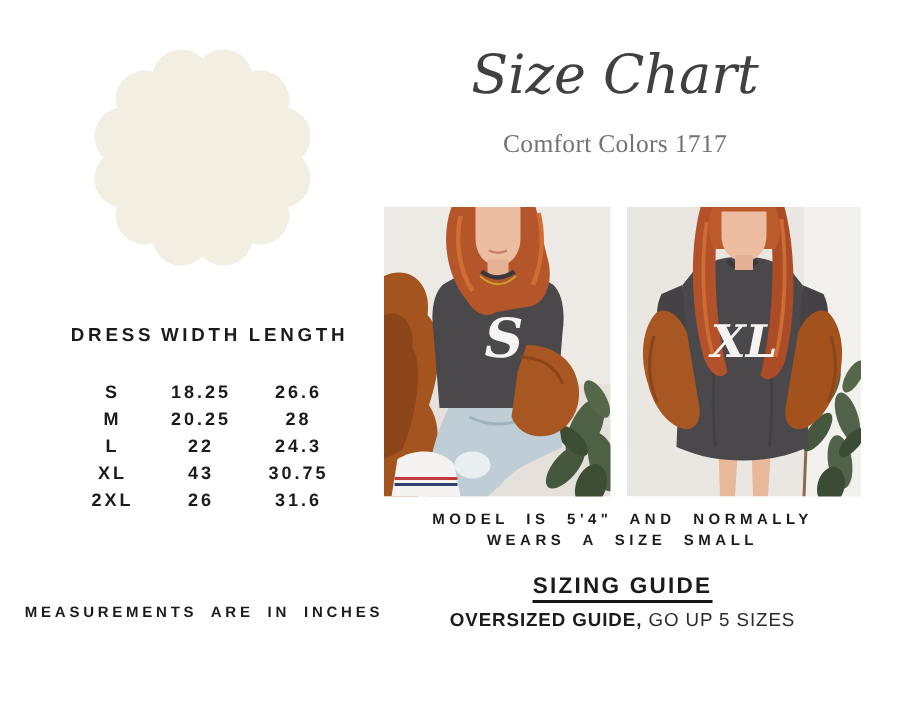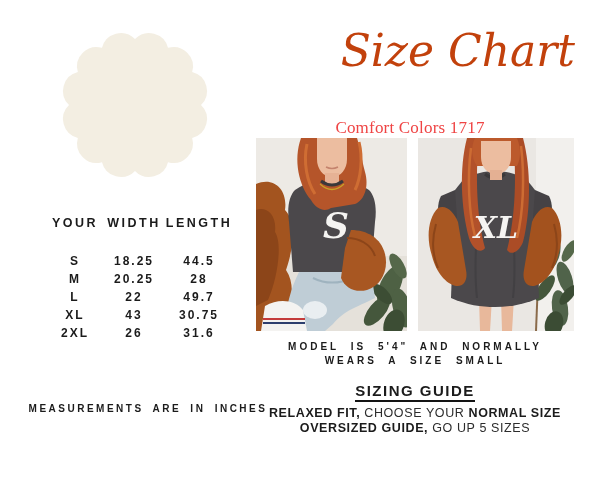--- a/index.html
+++ b/index.html
@@ -9,31 +9,31 @@
   }
   
   .scallop{position:absolute;left:55px;top:25px;}
   .size-table{position:absolute;left:45px;top:216px;width:190px;}
   .thead,.trow{display:grid;grid-template-columns:60px 58px 72px;text-align:center;}
   .thead{font-weight:700;font-size:12.5px;letter-spacing:2.5px;}
   .tbody{margin-top:22px;}
   .trow{font-weight:700;font-size:12px;letter-spacing:2px;height:18px;align-items:center;}
   .footnote{
     position:absolute;left:0;top:403px;width:272px;text-align:center;
-    font-weight:700;font-size:10px;letter-spacing:2.5px;word-spacing:4px;padding-left:12px;
+    font-weight:700;font-size:10px;letter-spacing:2.5px;word-spacing:4px;
   }
   
   .title{
-    position:absolute;left:245px;top:22px;width:330px;text-align:right;
+    position:absolute;left:245px;top:22px;width:330px;text-align:center;
     font-family:"DejaVu Serif",serif;font-style:italic;font-weight:400;
-    font-size:44px;color:#c2410c;line-height:58px;
+    font-size:36px;color:#404040;line-height:58px;
   }
   .subtitle{
     position:absolute;left:245px;top:86px;width:330px;text-align:center;
-    font-family:"Liberation Serif",serif;font-size:17px;color:#ef4444;letter-spacing:0.2px;margin-top:32px;
+    font-family:"Liberation Serif",serif;font-size:17px;color:#737373;letter-spacing:0.2px;
   }
   .photo{position:absolute;top:138px;height:193px;}
   .photo svg{display:block;}
   .photo-left{left:256px;width:151px;}
   .photo-right{left:418px;width:156px;}
   .caption{
     position:absolute;left:245px;top:340px;width:340px;text-align:center;
     font-weight:700;font-size:10px;letter-spacing:3px;word-spacing:6px;line-height:14px;
   }
   .guide-heading{position:absolute;left:245px;top:382px;width:340px;text-align:center;}
@@ -64,39 +64,39 @@
          A19.5,19.5 0 0 1 22.84,47
          A19.5,19.5 0 0 1 47,22.84
          A19.5,19.5 0 0 1 80,14
          A19.5,19.5 0 0 1 113,22.84
          A19.5,19.5 0 0 1 137.16,47
          A19.5,19.5 0 0 1 146,80 Z"></path>
   </svg>
 
   <div class="size-table">
     <div class="thead">
-      <span>YOUR</span>
+      <span>DRESS</span>
       <span>WIDTH</span>
       <span>LENGTH</span>
     </div>
     <div class="tbody">
       <div class="trow">
         <span>S</span>
         <span>18.25</span>
-        <span>44.5</span>
+        <span>26.6</span>
       </div>
       <div class="trow">
         <span>M</span>
         <span>20.25</span>
         <span>28</span>
       </div>
       <div class="trow">
         <span>L</span>
         <span>22</span>
-        <span>49.7</span>
+        <span>24.3</span>
       </div>
       <div class="trow">
         <span>XL</span>
         <span>43</span>
         <span>30.75</span>
       </div>
       <div class="trow">
         <span>2XL</span>
         <span>26</span>
         <span>31.6</span>
@@ -203,17 +203,16 @@
 
   <div class="caption">
     <div>MODEL IS 5'4" AND NORMALLY</div>
     <div>WEARS A SIZE SMALL</div>
   </div>
 
   <div class="guide-heading">
     <span class="gh">SIZING GUIDE</span>
   </div>
   <div class="guide-lines">
-    <div><span class="b">RELAXED FIT,</span><span class="r"> CHOOSE YOUR </span><span class="b">NORMAL SIZE</span></div>
     <div><span class="b">OVERSIZED GUIDE,</span><span class="r"> GO UP 5 SIZES</span><span class="b"></span></div>
   </div>
 
 </div>
 
 </body></html>

